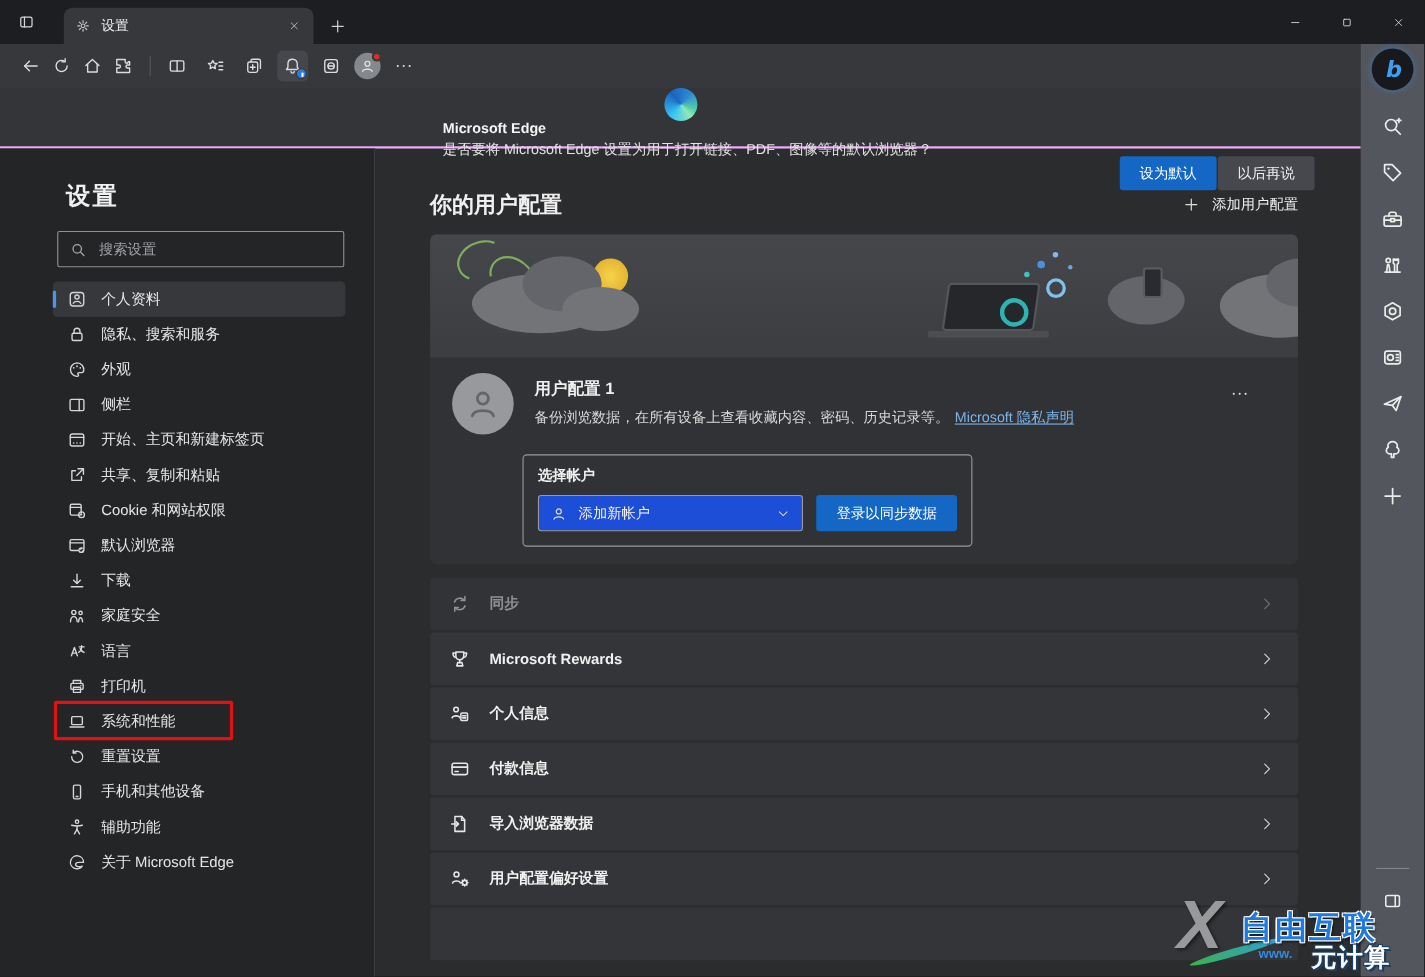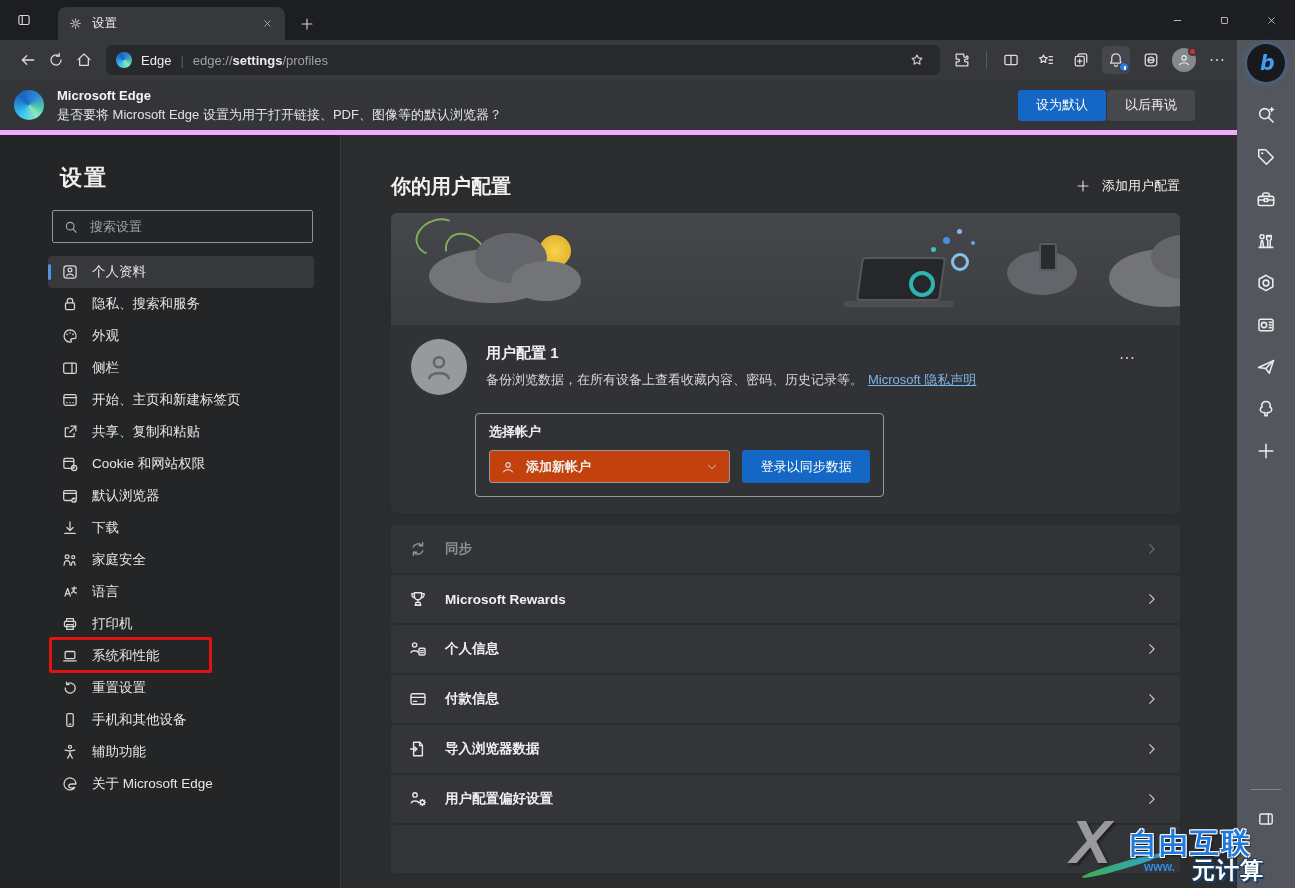--- a/index.html
+++ b/index.html
@@ -41,21 +41,21 @@
   .bell-wrap{position:relative;background:#46474c;border-radius:5px;}
   .bell-badge{position:absolute;right:1px;bottom:2px;width:10px;height:10px;border-radius:50%;
               background:#2f7ce0;border:1px solid #37383c;}
   .bell-badge::after{content:"";position:absolute;left:3.5px;top:2.5px;width:2px;height:4px;background:#fff;border-radius:1px;}
   .avatar-sm{width:24px;height:24px;border-radius:50%;background:#85888d;position:relative;padding:4px;color:#e9e9e9;}
   .avatar-dot{position:absolute;right:-1px;top:-1px;width:9px;height:9px;border-radius:50%;
               background:#d93025;border:2px solid #37383c;}
 
   
   .banner{position:absolute;top:80px;left:0;width:1237px;height:55px;background:#333539;
-          display:flex;align-items:center;padding:0 14px;border-bottom:5px solid #f0abfc;}
+          display:flex;align-items:center;padding:0 14px;border-bottom:2px solid #f0abfc;flex-direction:column;}
   .banner-logo{width:30px;height:30px;flex:none;}
   .banner-text{margin-left:13px;font-size:13px;line-height:1;}
   .banner-title{font-weight:bold;color:#f5f5f5;}
   .banner-msg{margin-top:6px;color:#e2e2e2;}
   .banner-actions{margin-left:auto;display:flex;gap:1px;margin-right:28px;}
   .btn{height:31px;padding:0 18px;font-size:13px;border-radius:3px;display:flex;align-items:center;justify-content:center;white-space:nowrap;}
   .btn-primary{background:var(--accent);color:#fff;}
   .btn-secondary{background:#46484d;color:#f0f0f0;}
 
   
@@ -105,22 +105,22 @@
   .info-row{display:flex;gap:19px;position:relative;}
   .avatar{width:56px;height:56px;border-radius:50%;background:#97999d;flex:none;padding:10px;color:#636569;}
   .pname{font-size:15px;font-weight:bold;margin-top:5px;}
   .pdesc{font-size:13px;color:#d8d8d8;margin-top:8px;}
   .plink{color:var(--link);text-decoration:underline;margin-left:5px;cursor:pointer;}
   .more-btn{position:absolute;right:24px;top:10px;width:18px;height:18px;color:#d8d8d8;}
 
   .account-box{margin:18px 0 0 64px;width:409px;border:1px solid #97999d;border-radius:4px;padding:9px 13px 13px;}
   .acc-label{font-size:13px;font-weight:bold;}
   .acc-row{display:flex;gap:12px;margin-top:9px;}
-  .dropdown{width:242px;height:33px;border:1px solid #97999d;border-radius:3px;background:#c2410c;
-            display:flex;align-items:center;padding:0 10px;gap:10px;font-size:13px;font-weight:bold;}
+  .dropdown{width:242px;height:33px;border:1px solid #97999d;border-radius:3px;background:#1d4ed8;
+            display:flex;align-items:center;padding:0 10px;gap:10px;font-size:13px;}
   .dropdown .icn{width:16px;height:16px;color:#dcdcdc;flex:none;}
   .dd-chevron{margin-left:auto;width:14px;height:14px;color:#cfcfcf;flex:none;}
   .signin-btn{width:128px;height:33px;background:var(--accent);border-radius:3px;color:#fff;font-size:13px;
               display:flex;align-items:center;justify-content:center;}
 
   .rows{margin-top:12px;}
   .row{height:48px;background:#343539;border-radius:3px;margin-bottom:2px;display:flex;align-items:center;
        padding:0 20px 0 17px;gap:17px;}
   .row .icn{width:20px;height:20px;color:#e6e6e6;flex:none;}
   .r-label{font-size:13.5px;font-weight:bold;color:#f0f0f0;}
@@ -221,31 +221,20 @@
           <path d="M15.6 10a5.6 5.6 0 1 1-2.4-4.6"></path>
           <path d="M13.6 2.6v3.2h-3.2"></path>
         </svg>
       </span>
     <span class="tool-btn">
         <svg viewBox="0 0 20 20" fill="none" stroke="currentColor" stroke-width="1.4" stroke-linecap="round" stroke-linejoin="round">
           <path d="m3.4 9.6 6.6-6.2 6.6 6.2"></path>
           <path d="M5.2 8.2V16h9.6V8.2"></path>
         </svg>
       </span>
-    <div class="addr">
-      <span class="edgeLogo" style="width:16px;height:16px;"></span>
-      <span class="site-label">Edge</span>
-      <span class="addr-sep">|</span>
-      <span class="url"><span>edge://</span><span class="host">settings</span><span>/profiles</span></span>
-      <span class="addr-star">
-          <svg viewBox="0 0 20 20" fill="none" stroke="currentColor" stroke-width="1.4" stroke-linecap="round" stroke-linejoin="round">
-            <path d="m10 3.6 1.9 3.8 4.2.6-3 3 .7 4.2L10 13.2l-3.8 2 .7-4.2-3-3 4.2-.6z"></path>
-          </svg>
-        </span>
-    </div>
     <div class="tool-icons">
       <span class="tool-btn">
           <svg viewBox="0 0 20 20" fill="none" stroke="currentColor" stroke-width="1.4" stroke-linecap="round" stroke-linejoin="round">
             <path d="M8 3.5h4v2.2a1.5 1.5 0 0 0 3 0V5.7h1.5V9h-2.2a1.5 1.5 0 0 0 0 3h2.2v4.5H3.5V12h2.2a1.5 1.5 0 0 0 0-3H3.5V3.5H8z"></path>
           </svg>
         </span>
       <span class="vdiv"></span>
       <span class="tool-btn">
           <svg viewBox="0 0 20 20" fill="none" stroke="currentColor" stroke-width="1.4" stroke-linecap="round" stroke-linejoin="round">
             <rect x="3.2" y="4.8" width="13.6" height="10.4" rx="1.6"></rect>

